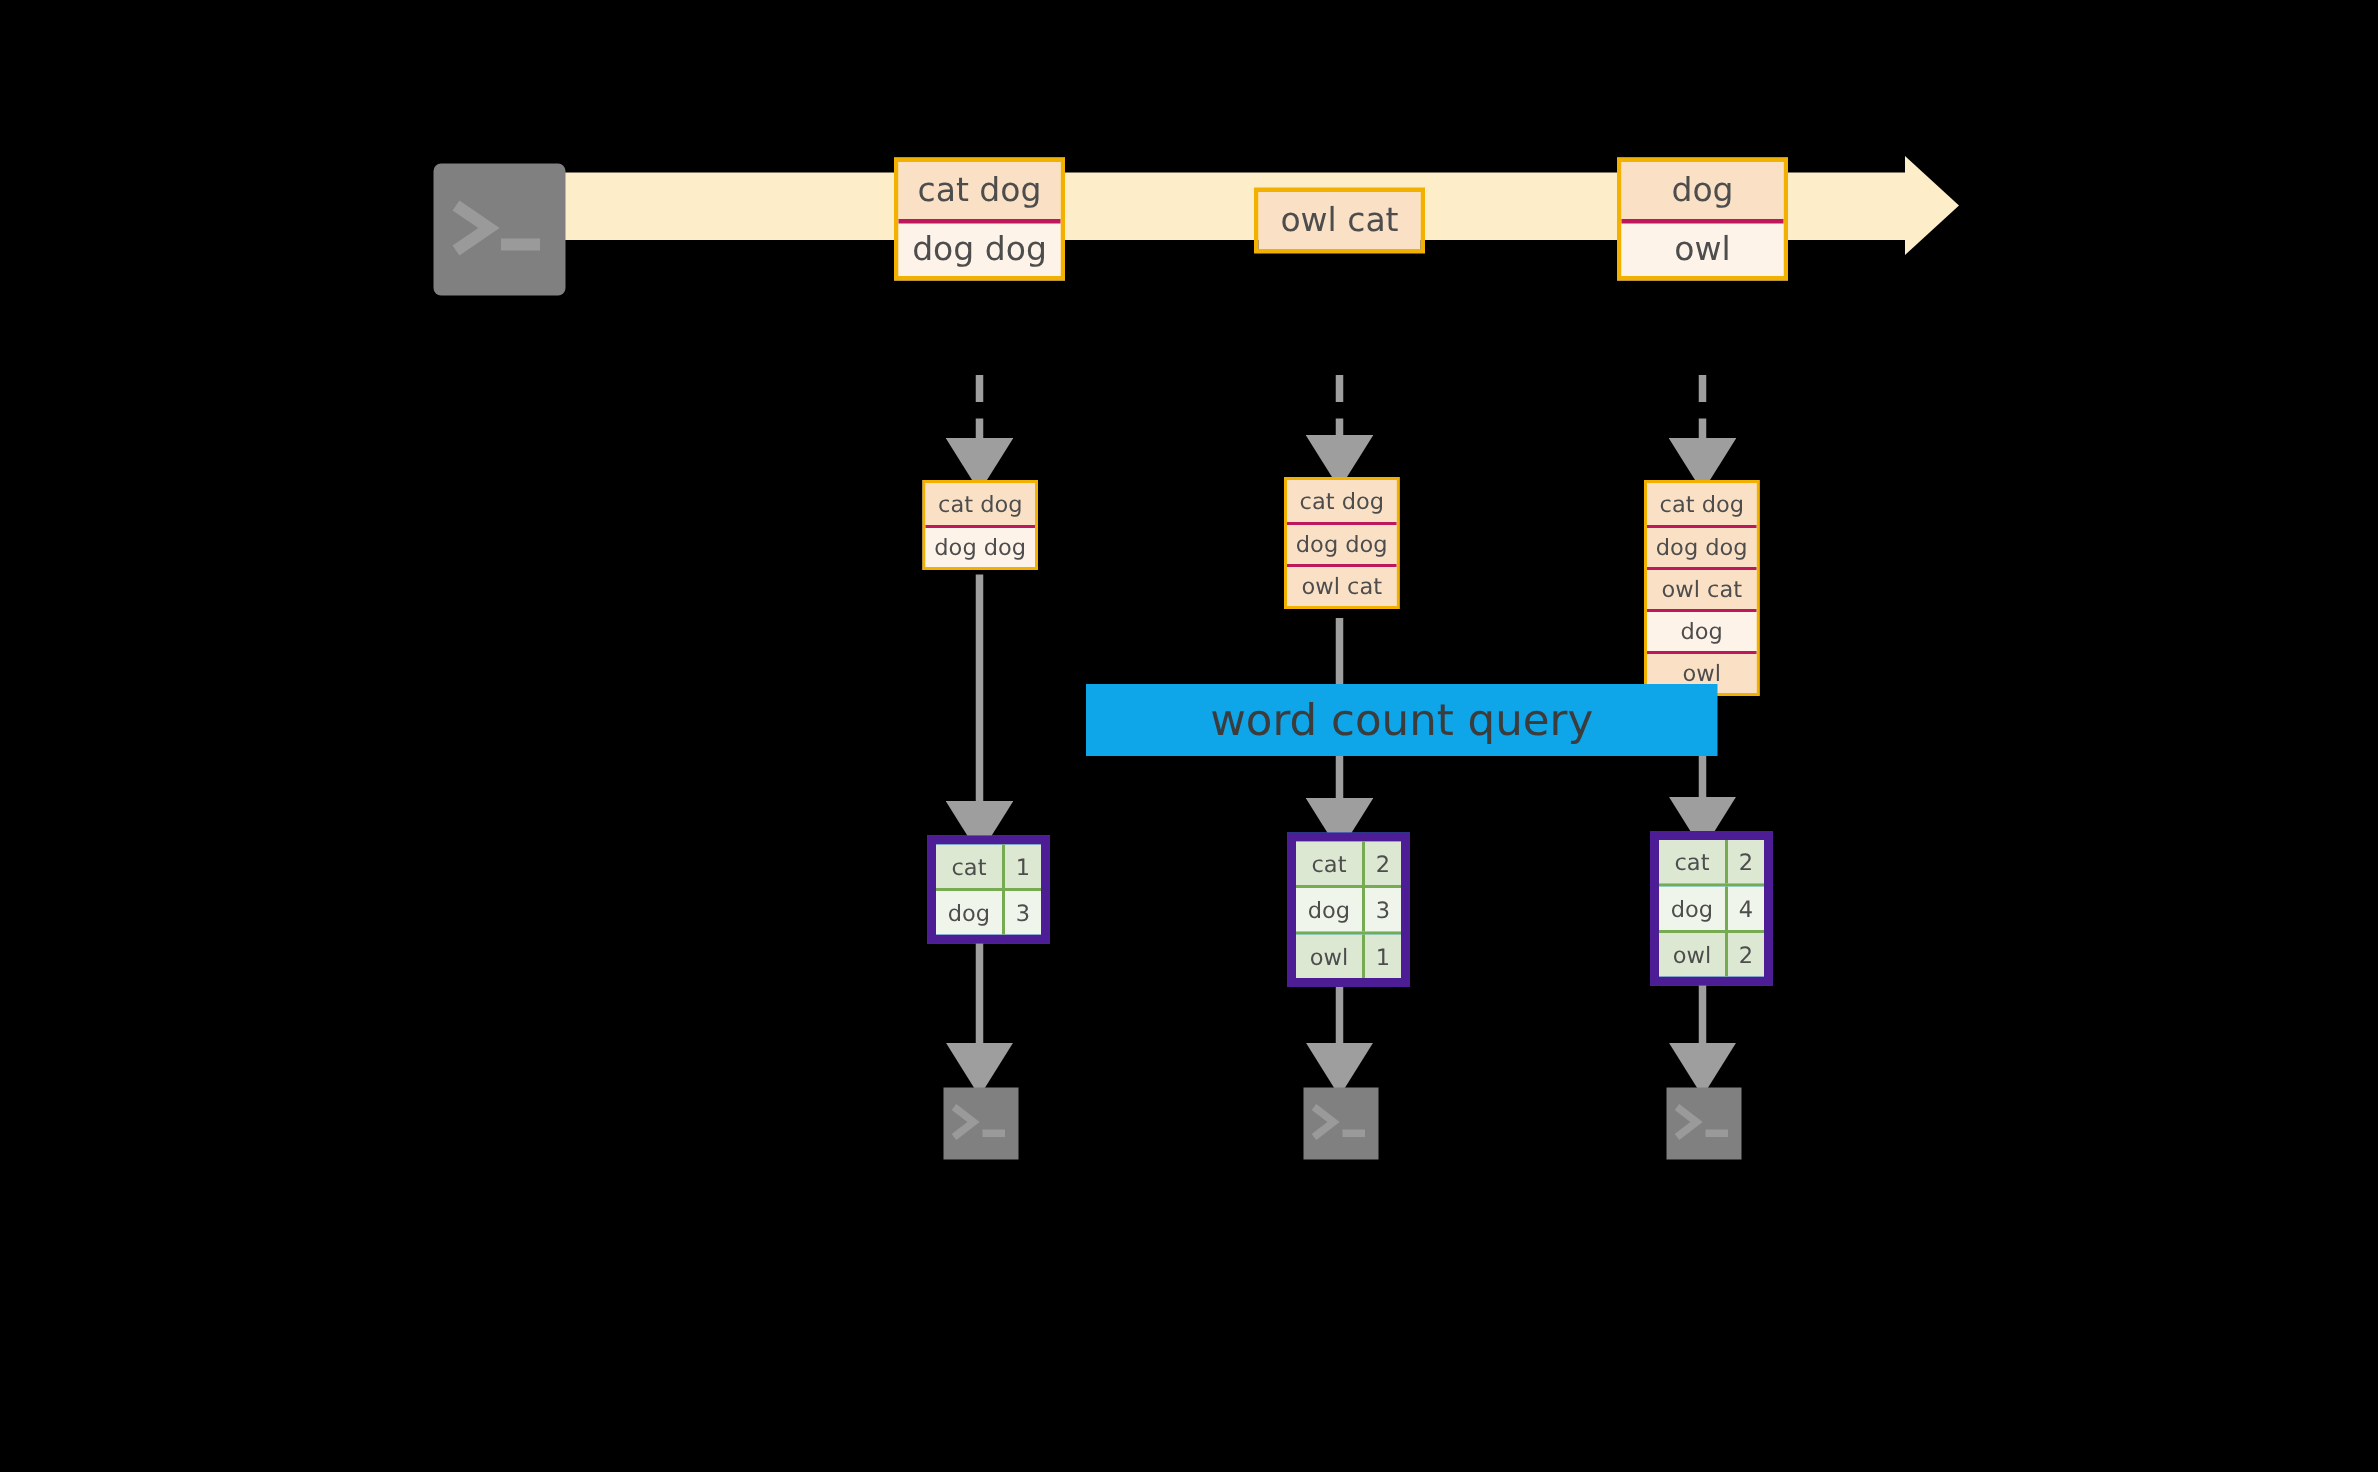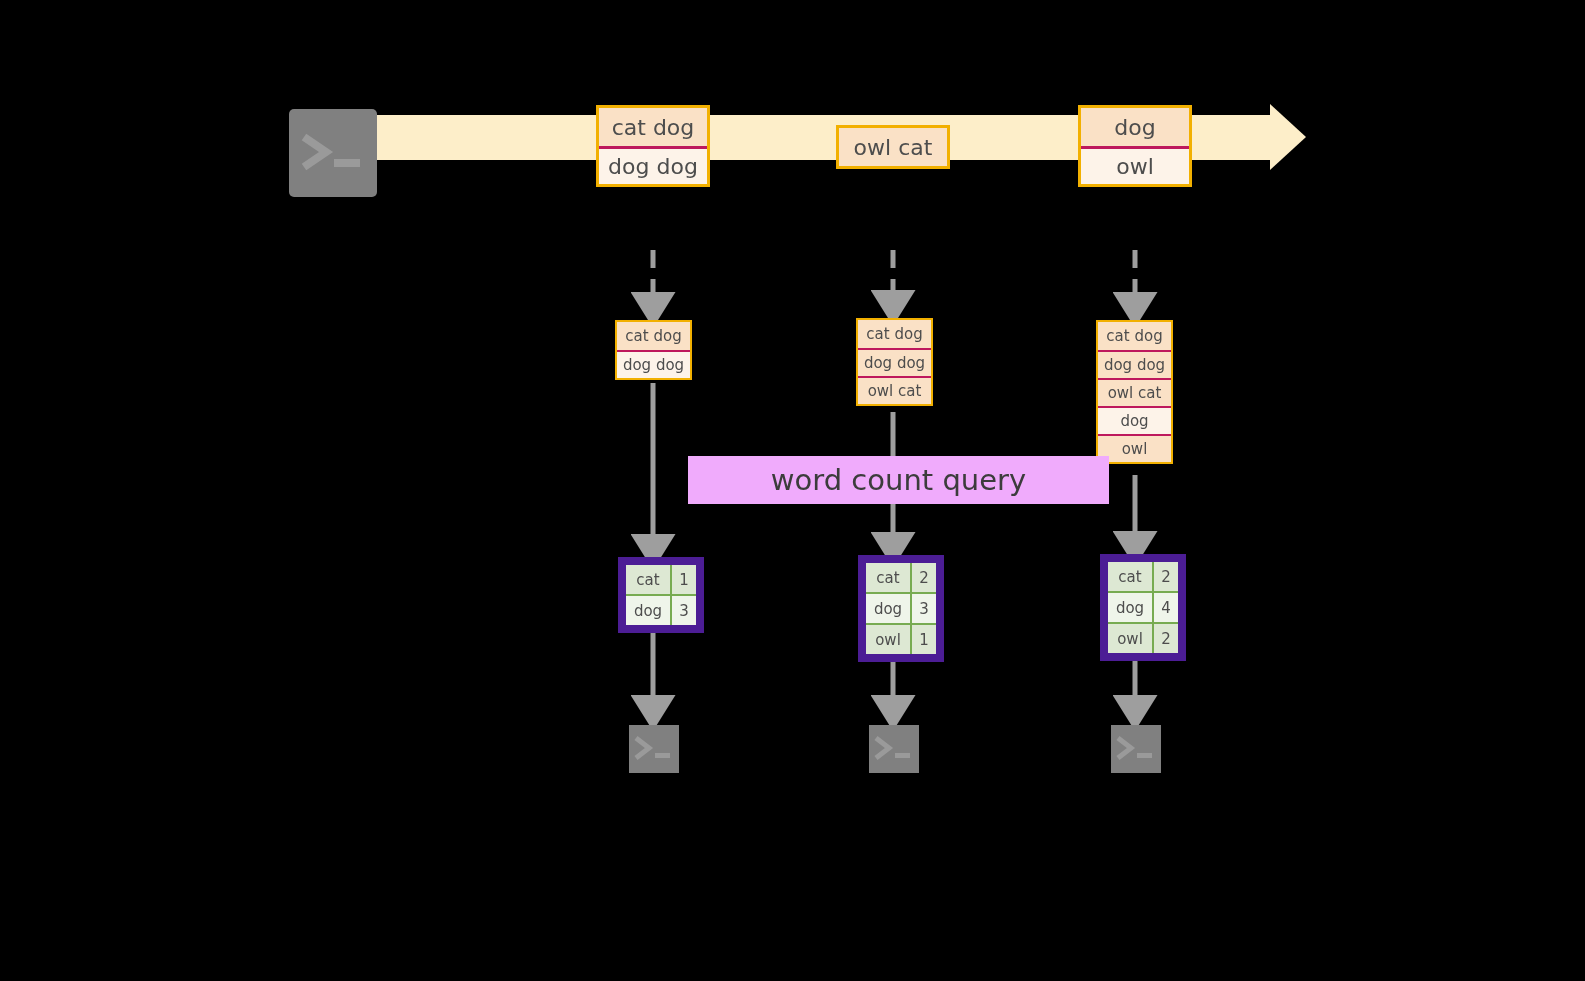--- a/index.html
+++ b/index.html
@@ -97,21 +97,21 @@
 
   .top-group .rec-row { height: 38px; font-size: 22px; }
   .snap-group .rec-row { height: 28px; font-size: 15px; }
   .snap-group { border-width: 2px; }
   .snap-group .rec-row + .rec-row { border-top-width: 2px; }
 
   
   .res-group {
     position: absolute;
     box-sizing: border-box;
-    border: 8px solid #4c1d95;
+    border: 6px solid #4c1d95;
     background: #0ea5e9;
   }
   .res-row {
     display: flex;
     height: 29px;
   }
   .res-row + .res-row {
     border-top: 2px solid #77ab51;
   }
   .res-row.dark .res-cell { background: #dde8d3; }
@@ -124,27 +124,28 @@
     color: #4d4d4d;
     font-size: 15px;
     white-space: nowrap;
   }
   .res-cell.key { width: 44px; }
   .res-cell.val { width: 26px; border-left: 2px solid #77ab51; }
 
   
   .query-band {
     position: absolute;
-    background: #f0abfc;
+    background: #0ea5e9;
     display: flex;
     align-items: center;
     justify-content: center;
     color: #3c3c3c;
     font-size: 29px;
     white-space: nowrap;
+    margin-left: 36px;
   }
 </style>
 </head>
 <body>
 
 <div id="stage">
 
   <svg id="svg-layer" viewBox="0 0 1585 981" xmlns="http://www.w3.org/2000/svg">
     <defs>
       <marker id="ah" markerWidth="9" markerHeight="9" refX="2.2" refY="4.5" orient="auto" markerUnits="strokeWidth">

